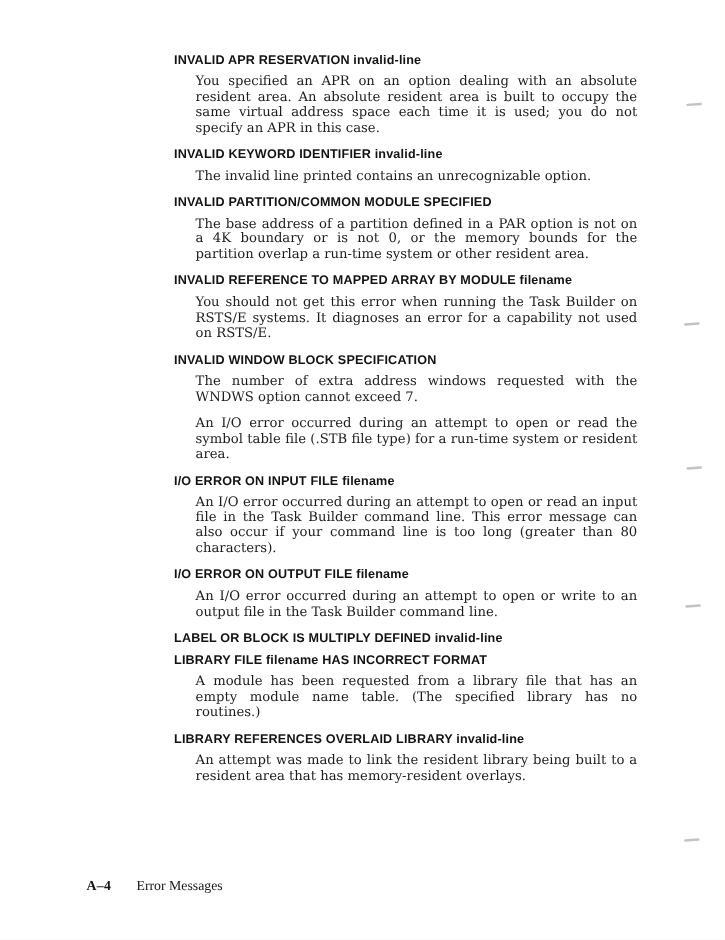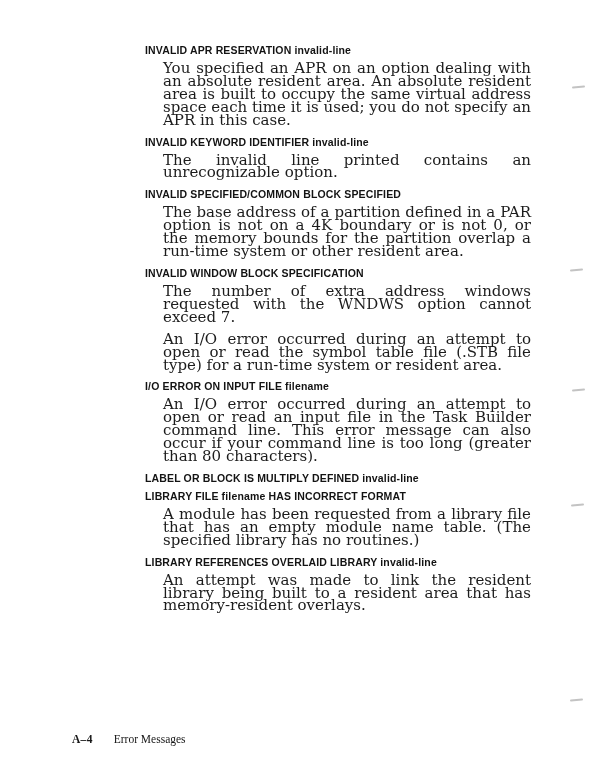--- a/index.html
+++ b/index.html
@@ -23,21 +23,21 @@
     font-family: "Liberation Sans", sans-serif;
     font-weight: bold;
     font-size: 10.5px;
     line-height: 13px;
     letter-spacing: 0.15px;
     color: #131313;
     margin: 0 0 5px 0;
   }
   .entry-body {
     font-family: "DejaVu Serif", serif;
-    font-size: 15px;
+    font-size: 11px;
     line-height: 12.9px;
     color: #1c1c1c;
     text-align: justify;
     width: 368px;
     margin: 0 0 9px 18px;
   }
   .footer {
     position: absolute;
     left: 72px; top: 733px;
     font-family: Liberation Serif, serif;
@@ -76,39 +76,47 @@
       <h3 class="entry-heading">INVALID APR RESERVATION invalid-line</h3>
       <p class="entry-body">You specified an APR on an option dealing with an absolute resident area. An absolute resident area is built to occupy the same virtual address space each time it is used; you do not specify an APR in this case.</p>
     </section>
 
     <section class="entry">
       <h3 class="entry-heading">INVALID KEYWORD IDENTIFIER invalid-line</h3>
       <p class="entry-body">The invalid line printed contains an unrecognizable option.</p>
     </section>
 
     <section class="entry">
-      <h3 class="entry-heading">INVALID SPECIFIED/COMMON BLOCK SPECIFIED</h3>
+      <h3 class="entry-heading">INVALID PARTITION/COMMON MODULE SPECIFIED</h3>
       <p class="entry-body">The base address of a partition defined in a PAR option is not on a 4K boundary or is not 0, or the memory bounds for the partition overlap a run-time system or other resident area.</p>
     </section>
 
+    <section class="entry">
+      <h3 class="entry-heading">INVALID REFERENCE TO MAPPED ARRAY BY MODULE filename</h3>
+      <p class="entry-body">You should not get this error when running the Task Builder on RSTS/E systems. It diagnoses an error for a capability not used on RSTS/E.</p>
+    </section>
 
     <section class="entry">
       <h3 class="entry-heading">INVALID WINDOW BLOCK SPECIFICATION</h3>
       <p class="entry-body">The number of extra address windows requested with the WNDWS option cannot exceed 7.</p>
     </section>
 
     <section class="entry">
       <p class="entry-body">An I/O error occurred during an attempt to open or read the symbol table file (.STB file type) for a run-time system or resident area.</p>
     </section>
 
     <section class="entry">
       <h3 class="entry-heading">I/O ERROR ON INPUT FILE filename</h3>
       <p class="entry-body">An I/O error occurred during an attempt to open or read an input file in the Task Builder command line. This error message can also occur if your command line is too long (greater than 80 characters).</p>
     </section>
 
+    <section class="entry">
+      <h3 class="entry-heading">I/O ERROR ON OUTPUT FILE filename</h3>
+      <p class="entry-body">An I/O error occurred during an attempt to open or write to an output file in the Task Builder command line.</p>
+    </section>
 
     <section class="entry">
       <h3 class="entry-heading">LABEL OR BLOCK IS MULTIPLY DEFINED invalid-line</h3>
     </section>
 
     <section class="entry">
       <h3 class="entry-heading">LIBRARY FILE filename HAS INCORRECT FORMAT</h3>
       <p class="entry-body">A module has been requested from a library file that has an empty module name table. (The specified library has no routines.)</p>
     </section>
 

